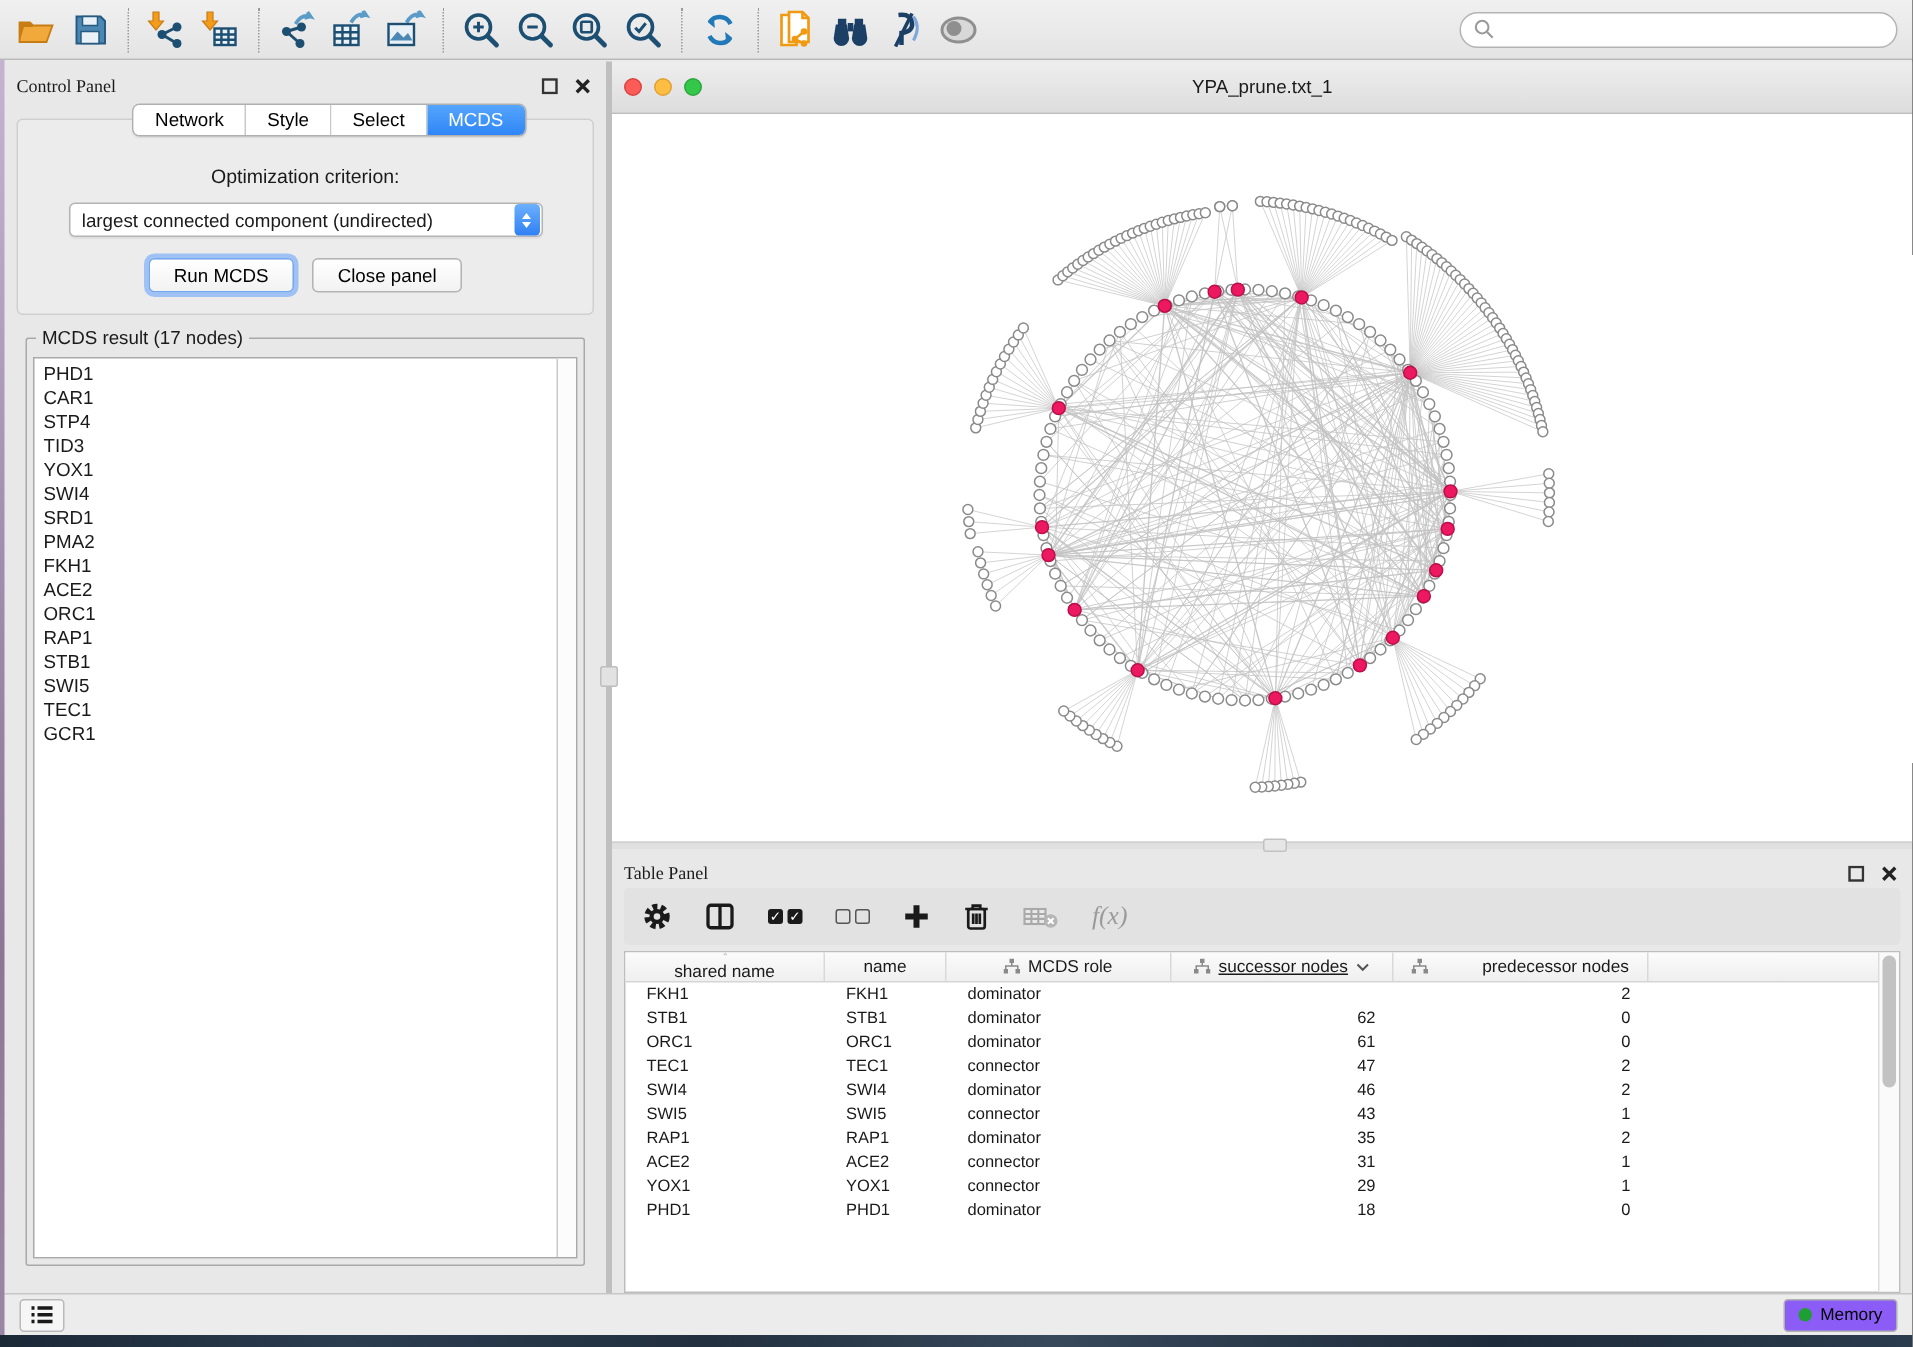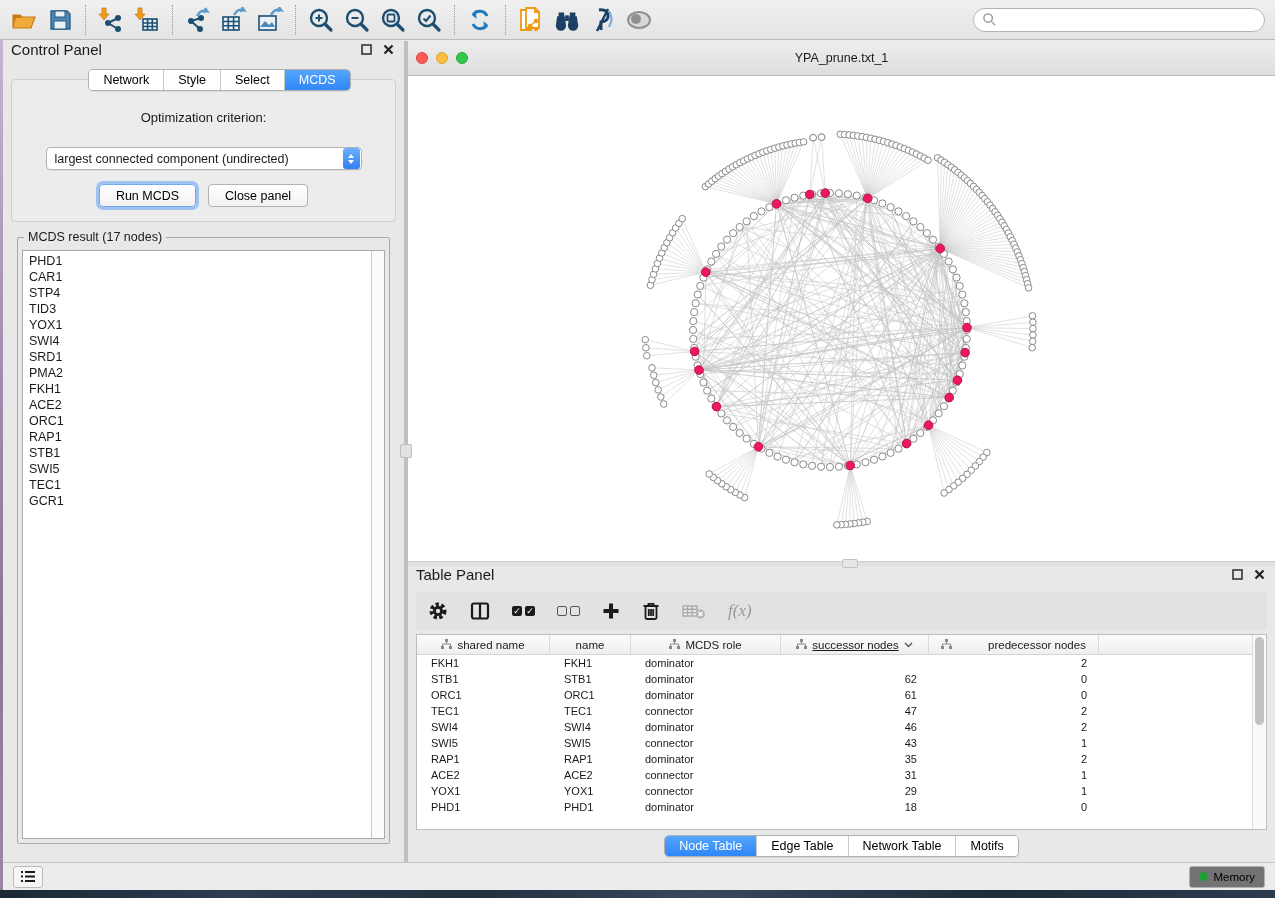--- a/index.html
+++ b/index.html
@@ -18,34 +18,34 @@
         display:flex;align-items:center;justify-content:center;border-radius:4px;}
   .tsep{width:1px;height:30px;margin:0 7px;border-left:1px dotted #9a9a9a;}
   .tspacer{flex:1;}
   .search{width:292px;height:24px;border:1px solid #b4b4b4;border-radius:12px;background:#fff;
           display:flex;align-items:center;padding:0 8px;margin-right:4px;}
   .search input{border:none;outline:none;flex:1;font-size:12px;font-family:"Liberation Sans",sans-serif;background:transparent;}
   
   .main{position:absolute;left:3px;top:41px;right:0;bottom:36px;display:flex;}
   
   .cpanel{width:401px;background:#e8e8e8;display:flex;flex-direction:column;position:relative;}
-  .panel-head{height:24px;display:flex;align-items:flex-start;padding:0 8px;font-size:15px;}
+  .panel-head{height:24px;display:flex;align-items:flex-end;padding:0 8px;font-size:12px;font-family:Liberation Serif, serif;}
   .panel-head .ttl{flex:1;}
   .winbtn{width:16px;height:16px;display:flex;align-items:center;justify-content:center;border:none;
           background:transparent;padding:0;margin-left:6px;}
   .seg-row{display:flex;justify-content:center;margin-top:4px;position:relative;z-index:2;margin-left:32px;}
   .seg{display:flex;border:1px solid #b0b0b0;border-radius:5px;overflow:hidden;background:#fff;
        box-shadow:0 1px 1px rgba(0,0,0,.08);}
   .seg .tab{padding:3px 14px;font-size:12.5px;background:#fff;border:none;border-right:1px solid #c9c9c9;
             font-family:"Liberation Sans",sans-serif;}
   .seg .tab:last-child{border-right:none;}
   .seg .tab.active{background:linear-gradient(#55a5fd,#2f86f6);color:#fff;}
   .cp-inner{margin:-12px 8px 0 8px;border:1px solid #cfcfcf;border-radius:4px;background:#ececec;
             padding:30px 10px 14px 10px;flex:0 0 auto;}
-  .opt-label{text-align:center;font-size:13px;margin-bottom:22px;}
+  .opt-label{text-align:center;font-size:13px;margin-bottom:10px;}
   .mac-select{margin:0 auto;width:316px;height:23px;border:1px solid #b3b3b3;border-radius:4px;background:#fff;
               display:flex;align-items:center;position:relative;box-shadow:0 1px 1px rgba(0,0,0,.06);}
   .mac-select .val{flex:1;font-size:12.5px;padding:0 8px;white-space:nowrap;}
   .stepper{width:17px;height:21px;border-radius:3px;background:linear-gradient(#6cb0fd,#2f80f4);
            margin-right:1px;display:flex;flex-direction:column;align-items:center;justify-content:center;gap:2px;}
   .stepper i{width:0;height:0;border-left:3.5px solid transparent;border-right:3.5px solid transparent;display:block;}
   .stepper .up{border-bottom:4px solid #fff;}
   .stepper .dn{border-top:4px solid #fff;}
   .btn-row{display:flex;justify-content:center;gap:12px;margin-top:14px;}
   .mac-btn{height:23px;padding:0 16px;font-size:12.5px;border:1px solid #b3b3b3;border-radius:4px;
@@ -99,21 +99,21 @@
   .td.l{text-align:left;padding-left:14px;}
   .td.r{text-align:right;padding-right:12px;}
   .tscroll{width:14px;border-left:1px solid #ddd;background:#fafafa;position:relative;}
   .tscroll .thumb{position:absolute;top:2px;left:2px;width:9px;height:88px;border-radius:5px;background:#c2c2c2;}
   .tp-tabs{height:32px;display:flex;justify-content:center;align-items:center;}
   
   .statusbar{position:absolute;left:3px;right:0;bottom:8px;height:28px;background:#ececec;
              border-top:1px solid #c6c6c6;display:flex;align-items:center;padding:0 10px;}
   .list-btn{width:30px;height:22px;border:1px solid #b9b9b9;border-radius:3px;background:#f6f6f6;
             display:flex;align-items:center;justify-content:center;}
-  .mem-btn{margin-left:auto;height:22px;border:1px solid #b0b0b0;border-radius:3px;background:#737373;
+  .mem-btn{margin-left:auto;height:22px;border:1px solid #b0b0b0;border-radius:3px;background:#8b5cf6;
            display:flex;align-items:center;gap:5px;padding:0 9px;font-size:11.5px;font-family:"Liberation Sans",sans-serif;}
   .gdot{width:9px;height:9px;border-radius:50%;background:#1f9e33;}
   svg{display:block;}
 </style>
 </head>
 <body>
 
 <div class="screen">
 
   <div class="toolbar">
@@ -1106,21 +1106,21 @@
               </g>
               <circle cx="18.5" cy="12" r="4.5" fill="#b5b5b5"></circle>
               <path d="M16.6 10.1 l3.8 3.8 M20.4 10.1 l-3.8 3.8" stroke="#fff" stroke-width="1.4"></path>
             </svg>
           </button>
           <button class="tp-ibtn fx" disabled="">f(x)</button>
         </div>
         <div class="table-wrap">
           <div class="table-area">
             <div class="thead" id="thead">
-                <div class="th" style="width: 133px;">
+                <div class="th" style="width: 133px; flex-direction: column;">
                   <svg width="11" height="11" viewBox="0 0 11 11">
                     <g fill="#8a8a8a">
                       <rect x="4" y="0" width="3" height="3"></rect>
                       <rect x="0" y="7" width="3" height="3"></rect>
                       <rect x="8" y="7" width="3" height="3"></rect>
                     </g>
                     <path d="M5.5 3 v2 M1.5 7 v-2 h8 v2" stroke="#8a8a8a" fill="none"></path>
                   </svg>
                   <span>shared name</span>
                 </div>
@@ -1235,28 +1235,20 @@
                   <div class="td l" style="width: 150px;">dominator</div>
                   <div class="td r" style="width: 148px;">18</div>
                   <div class="td r" style="width: 170px;">0</div>
                 </div>
               </div>
           </div>
           <div class="tscroll">
               <div class="thumb"></div>
             </div>
         </div>
-        <div class="tp-tabs">
-            <div class="seg" id="tp-tabs">
-              <button class="tab active">Node Table</button>
-              <button class="tab">Edge Table</button>
-              <button class="tab">Network Table</button>
-              <button class="tab">Motifs</button>
-            </div>
-          </div>
       </div>
     </div>
   </div>
 
   <div class="statusbar">
     <button class="list-btn">
       <svg width="16" height="13" viewBox="0 0 16 13">
         <g stroke="#1a1a1a" stroke-width="2.2">
             <path d="M1 2 h2 M5 2 h10 M1 6.5 h2 M5 6.5 h10 M1 11 h2 M5 11 h10"></path>
           </g>

